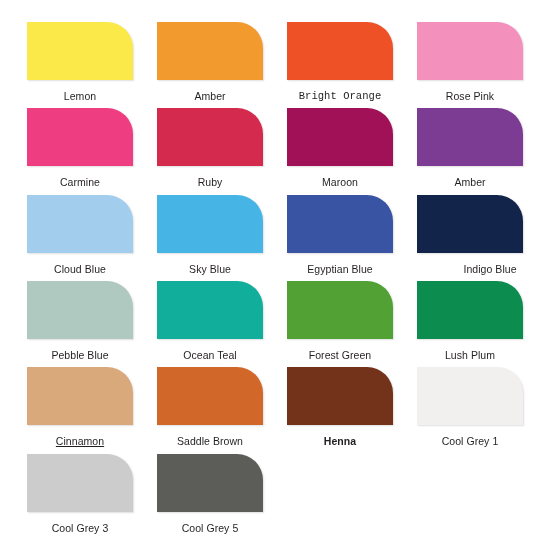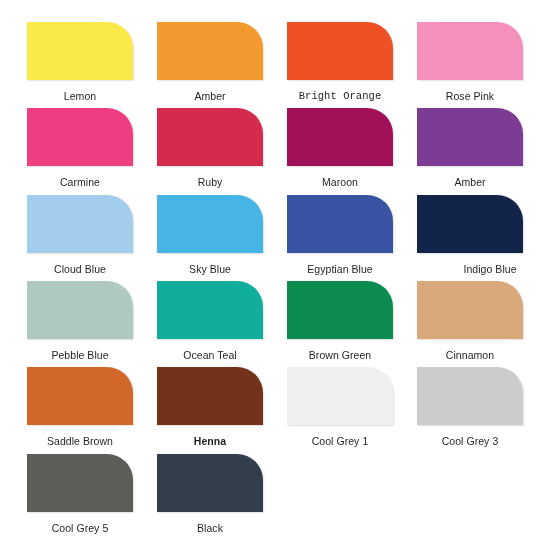--- a/index.html
+++ b/index.html
@@ -109,26 +109,30 @@
     </div>
     <div class="swatch-cell">
       <div class="swatch-chip" style="background: rgb(175, 201, 192);"></div>
       <div class="swatch-label" style="color: rgb(35, 31, 32);">Pebble Blue</div>
     </div>
     <div class="swatch-cell">
       <div class="swatch-chip" style="background: rgb(17, 174, 156);"></div>
       <div class="swatch-label" style="color: rgb(35, 31, 32);">Ocean Teal</div>
     </div>
     <div class="swatch-cell">
+      <div class="swatch-chip" style="background: rgb(81, 161, 52);"></div>
+      <div class="swatch-label" style="color: rgb(35, 31, 32);">Forest Green</div>
+    </div>
+    <div class="swatch-cell">
       <div class="swatch-chip" style="background: rgb(12, 140, 78);"></div>
-      <div class="swatch-label" style="color: rgb(35, 31, 32);">Brown Green</div>
+      <div class="swatch-label" style="color: rgb(35, 31, 32);">Lush Plum</div>
     </div>
     <div class="swatch-cell">
       <div class="swatch-chip" style="background: rgb(217, 168, 123);"></div>
-      <div class="swatch-label" style="color: rgb(35, 31, 32);">Cinnamon</div>
+      <div class="swatch-label" style="color: rgb(35, 31, 32); text-decoration: underline;">Cinnamon</div>
     </div>
     <div class="swatch-cell">
       <div class="swatch-chip" style="background: rgb(210, 103, 42);"></div>
       <div class="swatch-label" style="color: rgb(35, 31, 32);">Saddle Brown</div>
     </div>
     <div class="swatch-cell">
       <div class="swatch-chip" style="background: rgb(115, 50, 26);"></div>
       <div class="swatch-label" style="color: rgb(35, 31, 32); font-weight: bold;">Henna</div>
     </div>
     <div class="swatch-cell">
@@ -136,17 +140,13 @@
       <div class="swatch-label" style="color: rgb(35, 31, 32);">Cool Grey 1</div>
     </div>
     <div class="swatch-cell">
       <div class="swatch-chip" style="background: rgb(204, 204, 204);"></div>
       <div class="swatch-label" style="color: rgb(35, 31, 32);">Cool Grey 3</div>
     </div>
     <div class="swatch-cell">
       <div class="swatch-chip" style="background: rgb(92, 92, 89);"></div>
       <div class="swatch-label" style="color: rgb(35, 31, 32);">Cool Grey 5</div>
     </div>
-    <div class="swatch-cell">
-      <div class="swatch-chip" style="background: rgb(51, 62, 77);"></div>
-      <div class="swatch-label" style="color: rgb(35, 31, 32);">Black</div>
-    </div>
   </div>
 
 </body></html>

